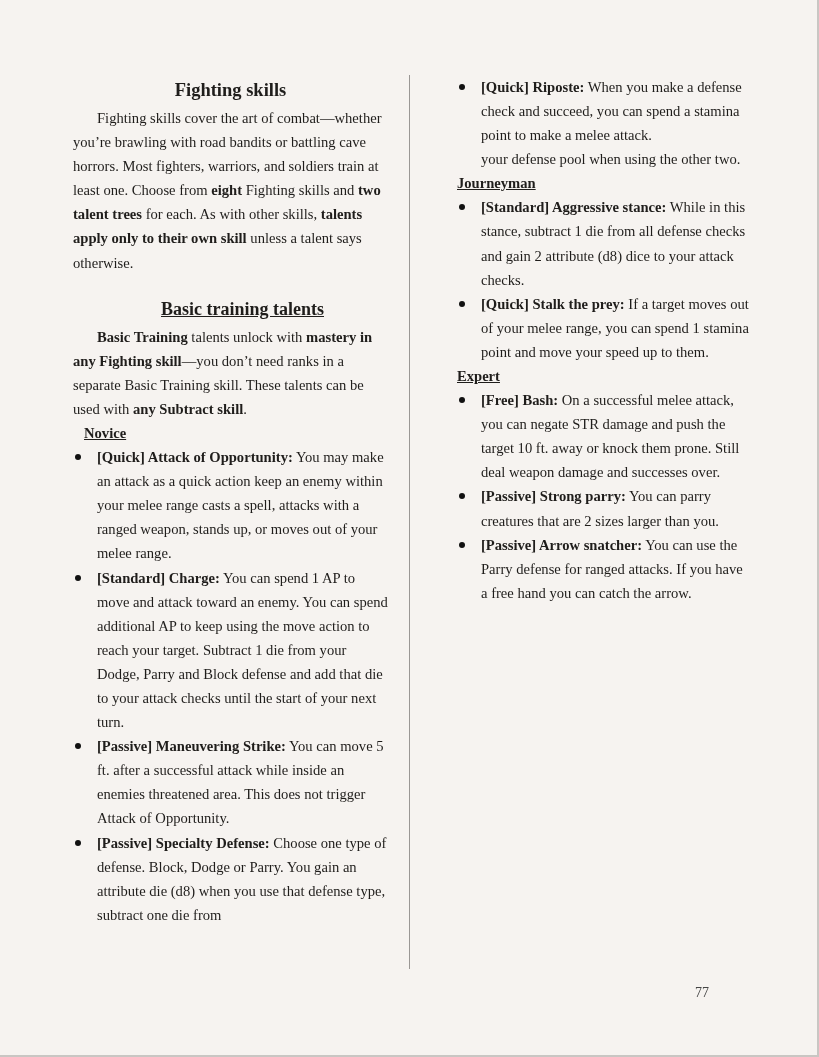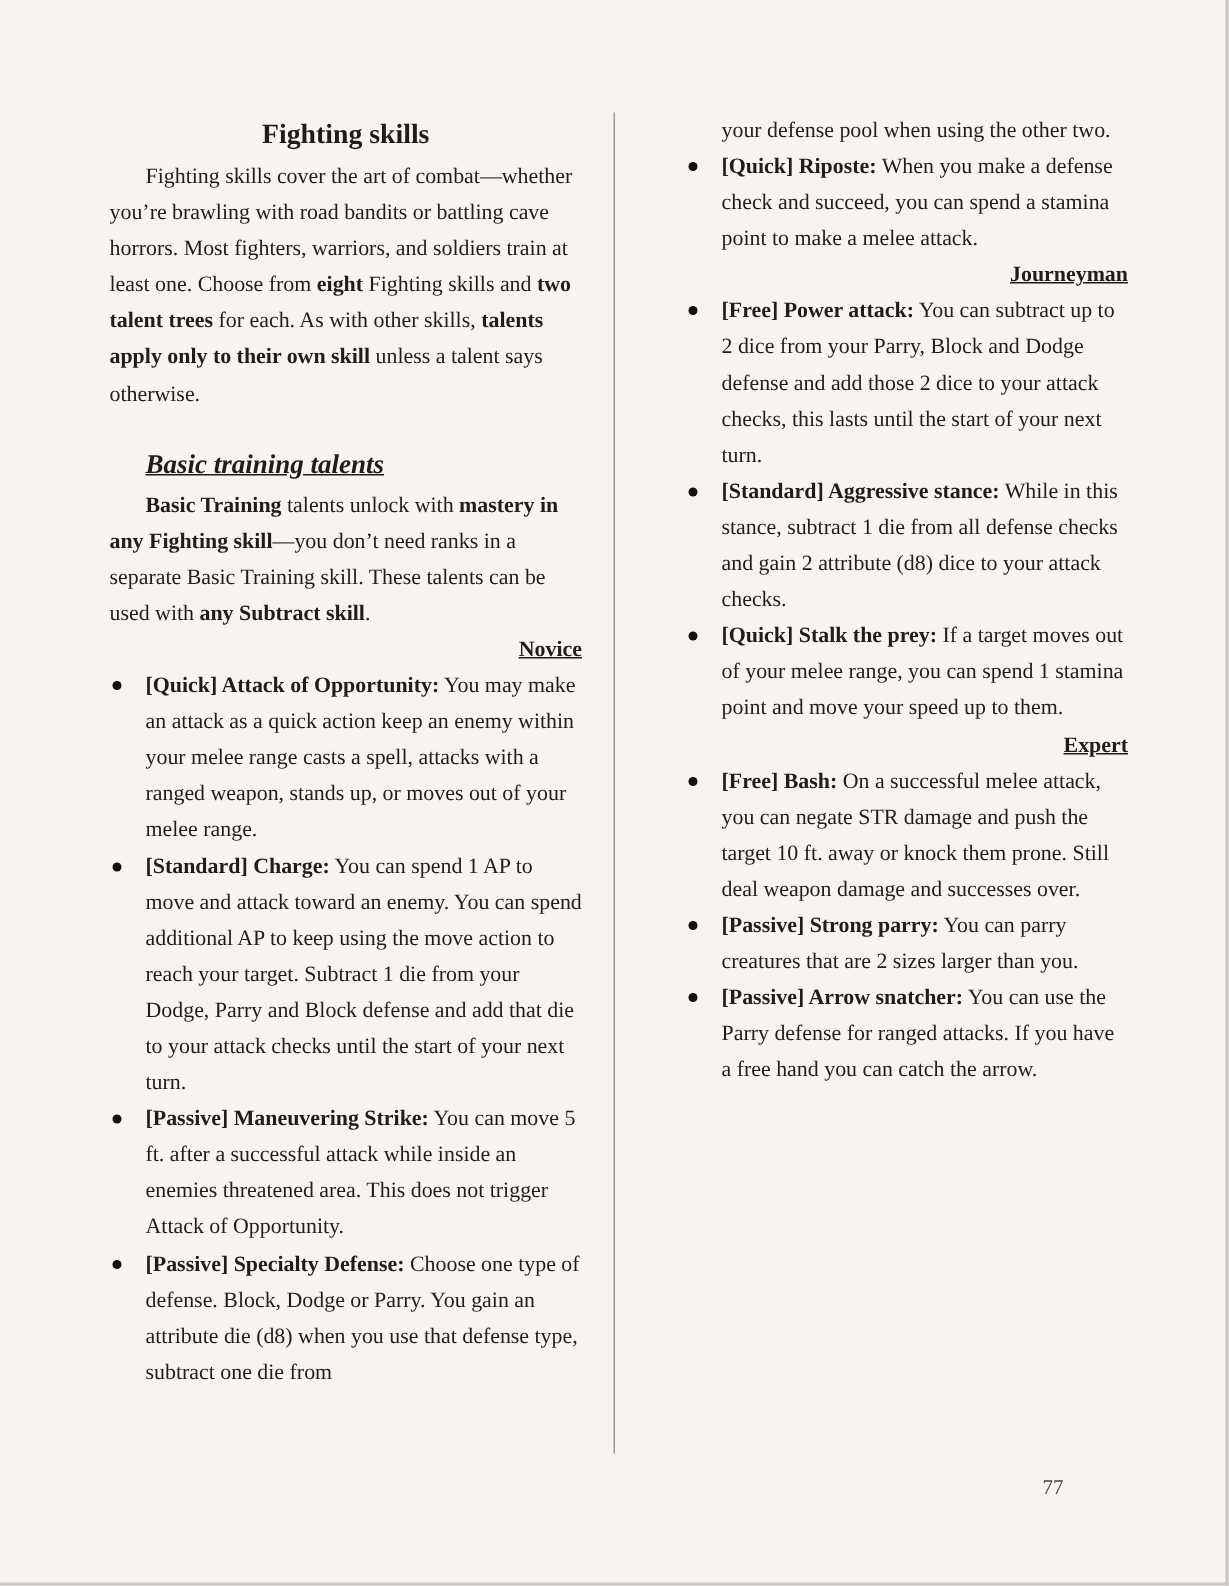--- a/index.html
+++ b/index.html
@@ -28,25 +28,25 @@
     position: absolute; left: 409px; top: 75px; width: 1px; height: 894px; background: #9a9794;
   }
   h1.section-title {
     font-size: 18.5px; font-weight: bold; text-align: center;
     margin: 1px 0 3px 0; line-height: 26px;
     padding-left: 0;
   }
   p { margin: 0; }
   .indent { text-indent: 24px; }
   h2.sub-title {
-    font-size: 18px; font-weight: bold; font-style: italic; text-decoration: underline;
-    margin: 20px 0 2px 24px; line-height: 28px;
+    font-size: 18px; font-weight: bold; text-decoration: underline;
+    margin: 20px 0 2px 24px; line-height: 28px; text-align: center;
   }
   .tier {
-    font-weight: bold; text-decoration: underline; line-height: 24px; text-align: right;
+    font-weight: bold; text-decoration: underline; line-height: 24px;
   }
   .tier-left { margin-left: 11px; }
   ul.talents { list-style: none; margin: 0; padding: 0; }
   .talent { position: relative; padding-left: 24px; }
   .talent-left { margin-left: 24px; }
   .bullet {
     position: absolute; left: 2px; top: 9px; width: 6px; height: 6px; border-radius: 50%; background: #111;
   }
   b { font-weight: bold; }
   .page-number {
@@ -72,27 +72,26 @@
     <li class="talent"><span class="bullet"></span><b>[Standard] Charge:</b><span> You can spend 1 AP to move and attack toward an enemy. You can spend additional AP to keep using the move action to reach your target. Subtract 1 die from your Dodge, Parry and Block defense and add that die to your attack checks until the start of your next turn.</span></li>
     <li class="talent"><span class="bullet"></span><b>[Passive] Maneuvering Strike:</b><span> You can move 5 ft. after a successful attack while inside an enemies threatened area. This does not trigger Attack of Opportunity.</span></li>
     <li class="talent"><span class="bullet"></span><b>[Passive] Specialty Defense:</b><span> Choose one type of defense. Block, Dodge or Parry. You gain an attribute die (d8) when you use that defense type, subtract one die from</span></li>
   </ul>
 </div>
 
 <div class="divider"></div>
 
 <div class="col col-right">
   <ul class="talents">
+    <li class="talent"><span class="bullet"></span><b>[Quick] Riposte:</b><span> When you make a defense check and succeed, you can spend a stamina point to make a melee attack.</span></li>
     <li class="talent"><span>your defense pool when using the other two.</span></li>
-    <li class="talent"><span class="bullet"></span><b>[Quick] Riposte:</b><span> When you make a defense check and succeed, you can spend a stamina point to make a melee attack.</span></li>
   </ul>
 
   <div class="tier">Journeyman</div>
   <ul class="talents">
-    <li class="talent"><span class="bullet"></span><b>[Free] Power attack:</b><span> You can subtract up to 2 dice from your Parry, Block and Dodge defense and add those 2 dice to your attack checks, this lasts until the start of your next turn.</span></li>
     <li class="talent"><span class="bullet"></span><b>[Standard] Aggressive stance:</b><span> While in this stance, subtract 1 die from all defense checks and gain 2 attribute (d8) dice to your attack checks.</span></li>
     <li class="talent"><span class="bullet"></span><b>[Quick] Stalk the prey:</b><span> If a target moves out of your melee range, you can spend 1 stamina point and move your speed up to them.</span></li>
   </ul>
 
   <div class="tier">Expert</div>
   <ul class="talents">
     <li class="talent"><span class="bullet"></span><b>[Free] Bash:</b><span> On a successful melee attack, you can negate STR damage and push the target 10 ft. away or knock them prone. Still deal weapon damage and successes over.</span></li>
     <li class="talent"><span class="bullet"></span><b>[Passive] Strong parry:</b><span> You can parry creatures that are 2 sizes larger than you.</span></li>
     <li class="talent"><span class="bullet"></span><b>[Passive] Arrow snatcher:</b><span> You can use the Parry defense for ranged attacks. If you have a free hand you can catch the arrow.</span></li>
   </ul>

